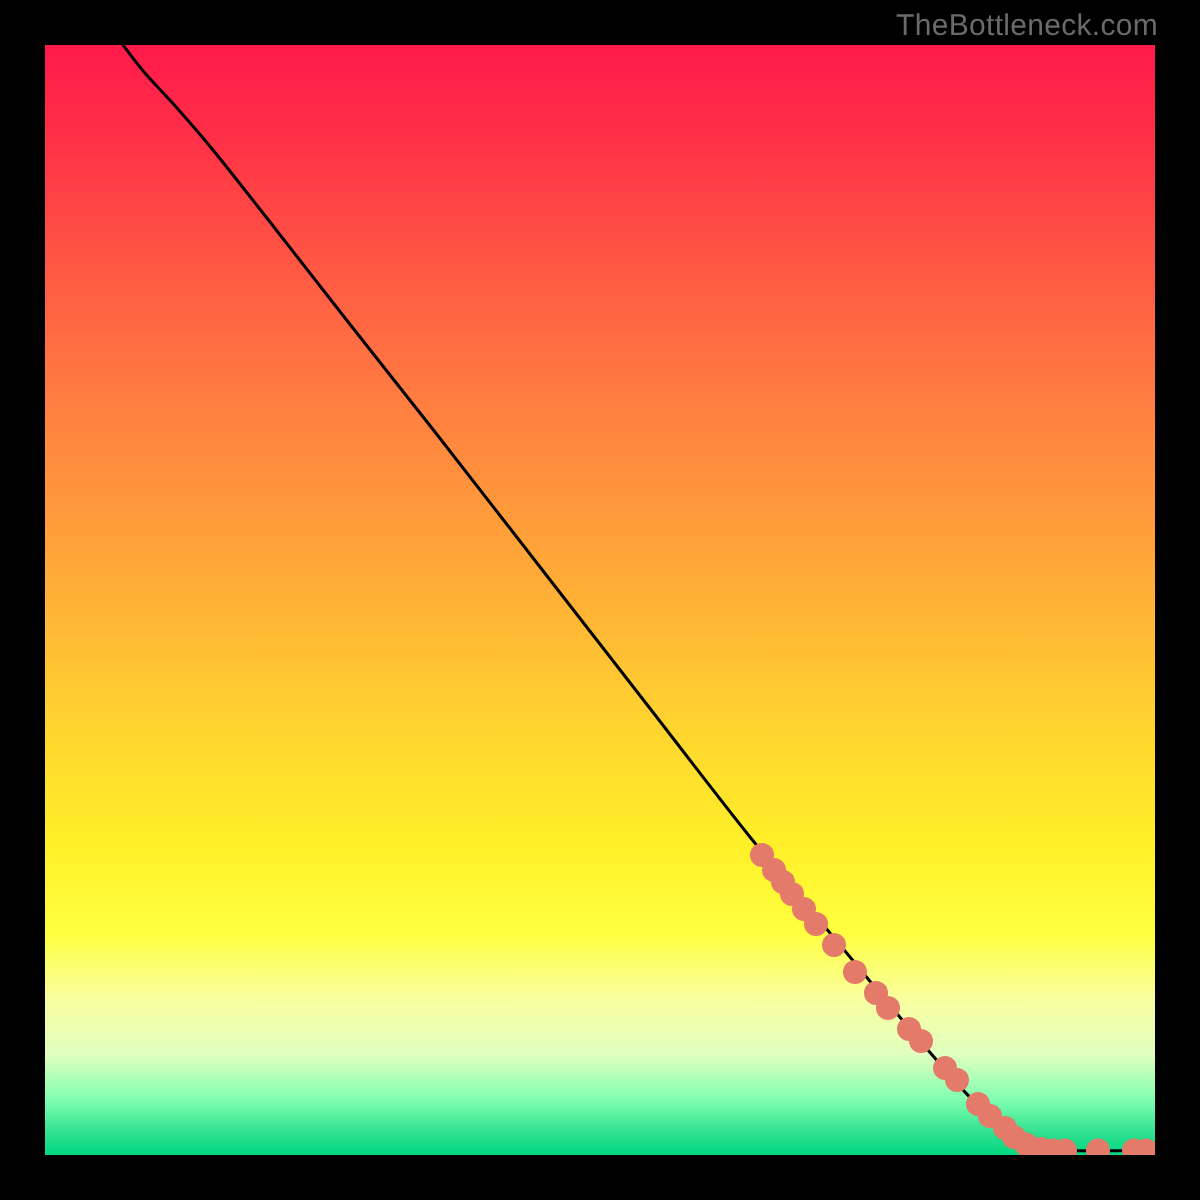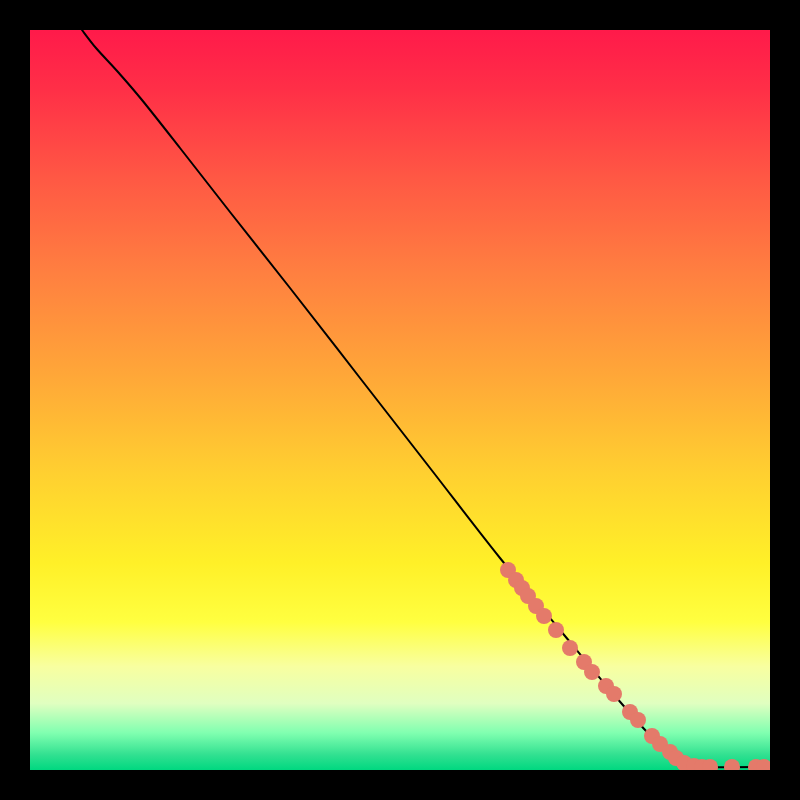--- a/index.html
+++ b/index.html
@@ -70,20 +70,21 @@
     width: 740px;
     height: 740px;
     z-index: 4;
   }
 </style>
 </head>
 <body>
 
 <div class="chart-container">
 
+  <div class="watermark">TheBottleneck.com</div>
 
   <div class="plot-area">
     <div class="gradient-bg"></div>
 
     <svg class="curve" viewBox="0 0 740 740" preserveAspectRatio="none">
       <path id="curve-path" fill="none" stroke="#000000" stroke-width="2" stroke-linecap="round" d="M 52 0 C 54.333333333333336 3, 60 11, 66 18 C 72 25, 80.33333333333333 33.333333333333336, 88 42 C 95.66666666666667 50.666666666666664, 101.66666666666667 57.333333333333336, 112 70 C 122.33333333333333 82.66666666666667, 135.33333333333334 99.33333333333333, 150 118 C 164.66666666666666 136.66666666666666, 181.66666666666666 158.66666666666666, 200 182 C 218.33333333333334 205.33333333333334, 238.33333333333334 230.33333333333334, 260 258 C 281.6666666666667 285.6666666666667, 306.6666666666667 318, 330 348 C 353.3333333333333 378, 376.6666666666667 408, 400 438 C 423.3333333333333 468, 448.3333333333333 501, 470 528 C 491.6666666666667 555, 511.6666666666667 578, 530 600 C 548.3333333333334 622, 565 642.5, 580 660 C 595 677.5, 608.6666666666666 693.8333333333334, 620 705 C 631.3333333333334 716.1666666666666, 641.3333333333334 722.1666666666666, 648 727 C 654.6666666666666 731.8333333333334, 654.6666666666666 732.3333333333334, 660 734 C 665.3333333333334 735.6666666666666, 666.6666666666666 736.5, 680 737 C 693.3333333333334 737.5, 730 737, 740 737"></path>
     </svg>
 
     <svg class="markers" viewBox="0 0 740 740" preserveAspectRatio="none">
       <g id="markers-group">

